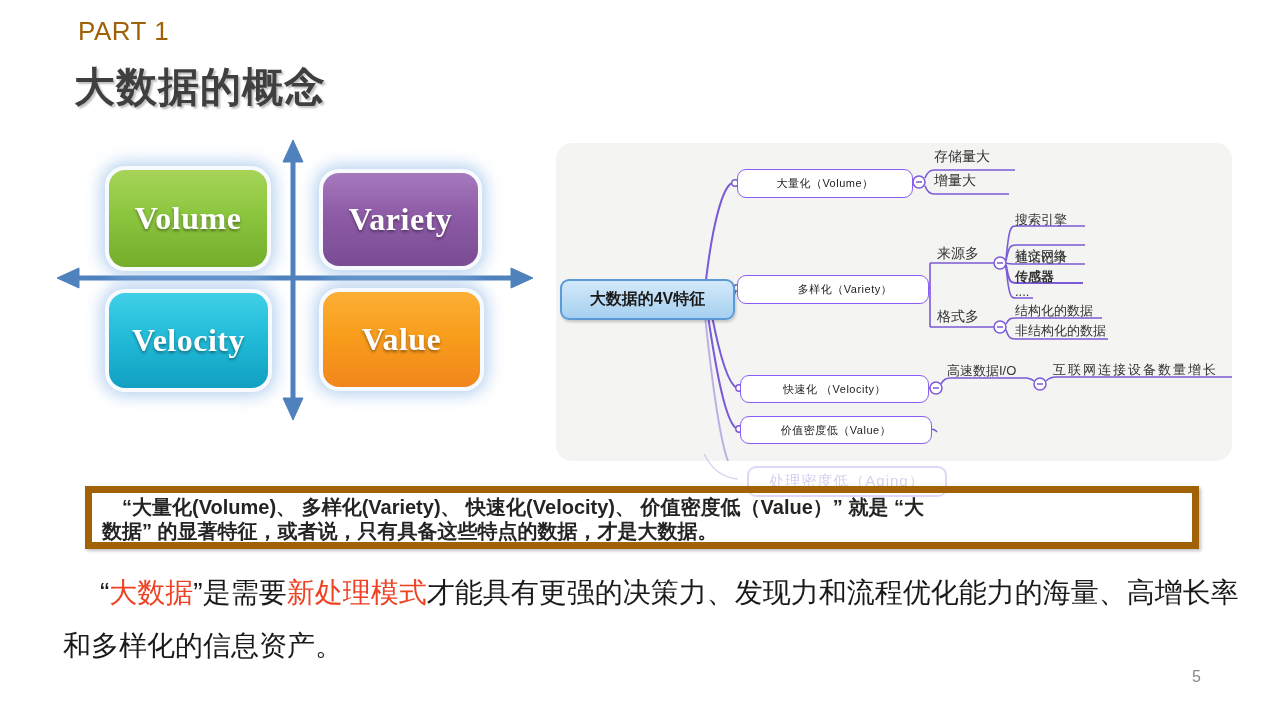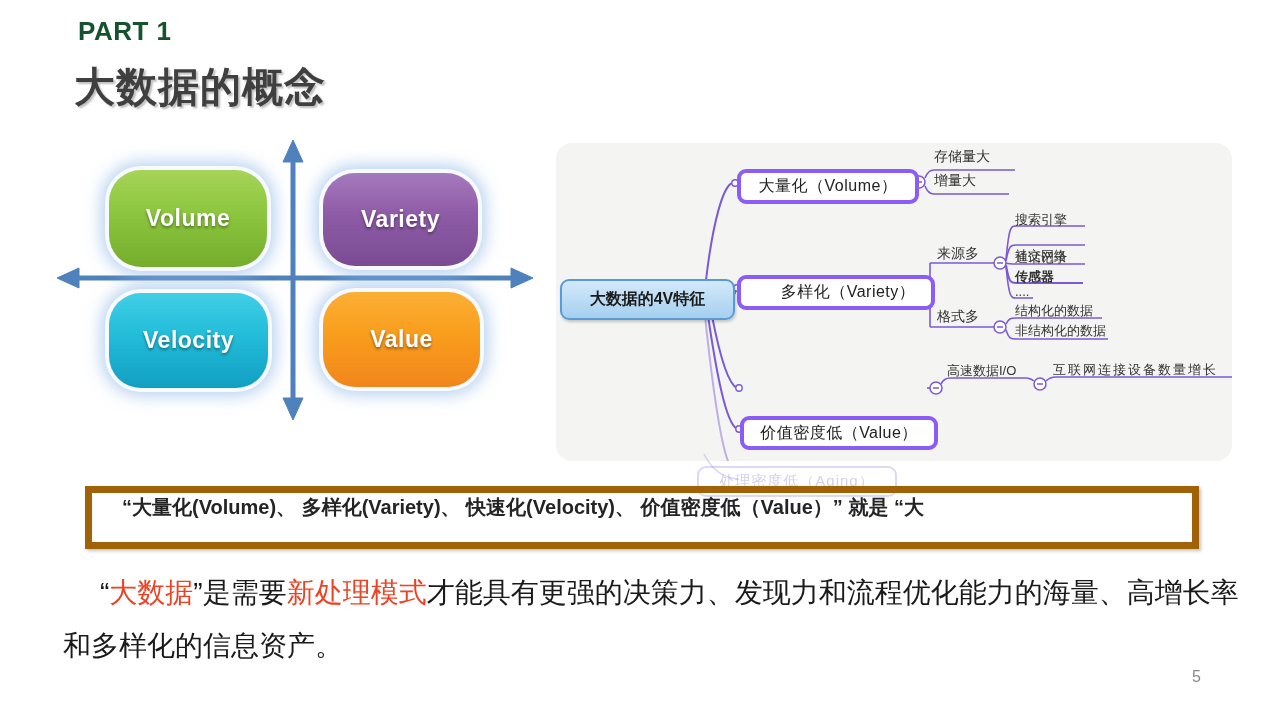--- a/index.html
+++ b/index.html
@@ -4,71 +4,72 @@
 <style>
   html,body{margin:0;padding:0;}
   body{
     width:1280px;height:720px;position:relative;overflow:hidden;
     background:#ffffff;font-family:"Liberation Sans","DejaVu Sans",sans-serif;
   }
   .abs{position:absolute;}
 
   
   .part-label{
-    left:78px;top:16px;font-size:26px;font-weight:bold;color:#14532d;letter-spacing:.5px;
+    left:78px;top:16px;font-size:26px;font-weight:normal;color:#a16207;letter-spacing:.5px;
   }
   .slide-title{
     left:74px;top:60px;font-size:41px;font-weight:bold;color:#3f3f3f;
     text-shadow:2px 2px 2px rgba(0,0,0,.25);letter-spacing:1px;
   }
 
   
   .quadrant{left:55px;top:138px;width:480px;height:292px;}
   .quadrant svg{position:absolute;left:0;top:0;}
   .qbox{
-    position:absolute;border-radius:32px;display:flex;align-items:center;justify-content:center;
-    color:#fff;font-weight:bold;font-size:23px;letter-spacing:.5px;
+    position:absolute;border-radius:16px;display:flex;align-items:center;justify-content:center;
+    color:#fff;font-weight:bold;font-size:32px;letter-spacing:.5px;
     text-shadow:0 2px 3px rgba(0,0,0,.4);
     box-shadow:0 0 0 4px rgba(255,255,255,.85),0 0 16px 8px rgba(146,186,232,.65);
+    font-family:Liberation Serif, serif;
   }
   .q-volume{left:54px;top:32px;width:158px;height:97px;
     background:linear-gradient(180deg,#a6d457 0%,#8cc63f 45%,#74ad2b 100%);}
   .q-variety{left:268px;top:35px;width:155px;height:93px;
     background:linear-gradient(180deg,#a679bd 0%,#8e5ba6 45%,#7a4c94 100%);}
   .q-velocity{left:54px;top:155px;width:159px;height:95px;
     background:linear-gradient(180deg,#41cfe6 0%,#22bcd9 45%,#129fc1 100%);}
   .q-value{left:268px;top:154px;width:157px;height:95px;
     background:linear-gradient(180deg,#fbaf35 0%,#f99d1c 45%,#f1861c 100%);}
 
   
   .map-panel{
     left:556px;top:143px;width:676px;height:318px;background:#f4f4f3;border-radius:16px;
   }
   .map-panel svg{position:absolute;left:0;top:0;}
   .mnode{
-    position:absolute;background:#ffffff;border:4px solid #8b5cf6;border-radius:9px;
+    position:absolute;background:#ffffff;border:1px solid #8b5cf6;border-radius:9px;
     display:flex;align-items:center;justify-content:center;
-    font-size:16px;color:#222;letter-spacing:.5px;white-space:nowrap;
+    font-size:11px;color:#222;letter-spacing:.5px;white-space:nowrap;
   }
   .mroot{
     position:absolute;left:4px;top:136px;width:171px;height:37px;border-radius:9px;
     background:linear-gradient(180deg,#d3e9fa 0%,#a5d0f0 100%);
     border:2px solid #5b9bd5;display:flex;align-items:center;justify-content:center;
     font-size:16px;font-weight:bold;color:#1a1a1a;box-shadow:1px 2px 3px rgba(0,0,0,.2);
   }
   .n-volume{left:181px;top:26px;width:174px;height:27px;}
   .n-variety{left:181px;top:132px;width:166px;height:27px;padding-left:24px;}
   .n-velocity{left:184px;top:232px;width:187px;height:26px;}
   .n-value{left:184px;top:273px;width:190px;height:26px;}
   .mlabel{position:absolute;color:#333;white-space:nowrap;}
   .sz14{font-size:14px;}
   .sz13{font-size:13px;}
   .bold{font-weight:bold;}
   .ghost-node{
-    left:697px;top:466px;width:196px;height:27px;position:absolute;
+    left:747px;top:466px;width:196px;height:27px;position:absolute;
     border:2px solid #9b8ae6;border-radius:9px;background:transparent;opacity:.33;
     display:flex;align-items:center;justify-content:center;
     font-size:15px;color:#7d6fcc;letter-spacing:1px;z-index:1;white-space:nowrap;
   }
 
   
   .red-box{
     left:85px;top:486px;width:1080px;height:45px;z-index:2;
     border:7px solid #a16207;background:transparent;
     box-shadow:2px 2px 3px rgba(120,120,120,.45);
@@ -160,20 +161,21 @@
       <circle cx="380" cy="245" r="6"></circle>
         <line x1="377" y1="245" x2="383" y2="245"></line>
       <circle cx="484" cy="241" r="6"></circle>
         <line x1="481" y1="241" x2="487" y2="241"></line>
     </g>
   </svg>
 
   <div class="mroot">大数据的4V特征</div>
   <div class="mnode n-volume">大量化（Volume）</div>
   <div class="mnode n-variety">多样化（Variety）</div>
+  <div class="mnode n-velocity">快速化 （Velocity）</div>
   <div class="mnode n-value">价值密度低（Value）</div>
 
   <div class="mlabel sz14" style="left:378px;top:5px;">存储量大</div>
   <div class="mlabel sz14" style="left:378px;top:29px;">增量大</div>
 
   <div class="mlabel sz14" style="left:381px;top:102px;">来源多</div>
   <div class="mlabel sz13" style="left:459px;top:68px;">搜索引擎</div>
   <div class="mlabel sz13" style="left:459px;top:104px;">社交网络</div>
   <div class="mlabel sz13" style="left:459px;top:106px;">通话记录</div>
   <div class="mlabel sz13 bold" style="left:459px;top:125px;">传感器</div>
@@ -187,20 +189,21 @@
   <div class="mlabel sz13" style="left:497px;top:218px;letter-spacing:2px;">互联网连接设备数量增长</div>
 </div>
 
 <svg class="abs" style="left:700px;top:452px;z-index:1;" width="40" height="32">
   <path d="M 4,2 C 12,18 24,26 38,27" fill="none" stroke="#9b8ae6" stroke-width="1.6" stroke-opacity="0.35"></path>
 </svg>
 <div class="ghost-node">处理密度低（Aging）</div>
 
 <div class="abs red-box">
   <div class="line indent">“大量化(Volume)、 多样化(Variety)、 快速化(Velocity)、 价值密度低（Value）” 就是 “大</div>
+  <div class="line">数据” 的显著特征，或者说，只有具备这些特点的数据，才是大数据。</div>
 </div>
 
 <div class="abs body-par">
   <div class="pline pline1"><span>“</span><span class="red-text">大数据</span><span>”</span><span>是需要</span><span class="red-text">新处理模式</span><span>才能具有更强的决策力、发现力和流程优化能力的海量、高增长率</span></div>
   <div class="pline">和多样化的信息资产。</div>
 </div>
 
 <div class="abs page-num">5</div>
 
 </body></html>

